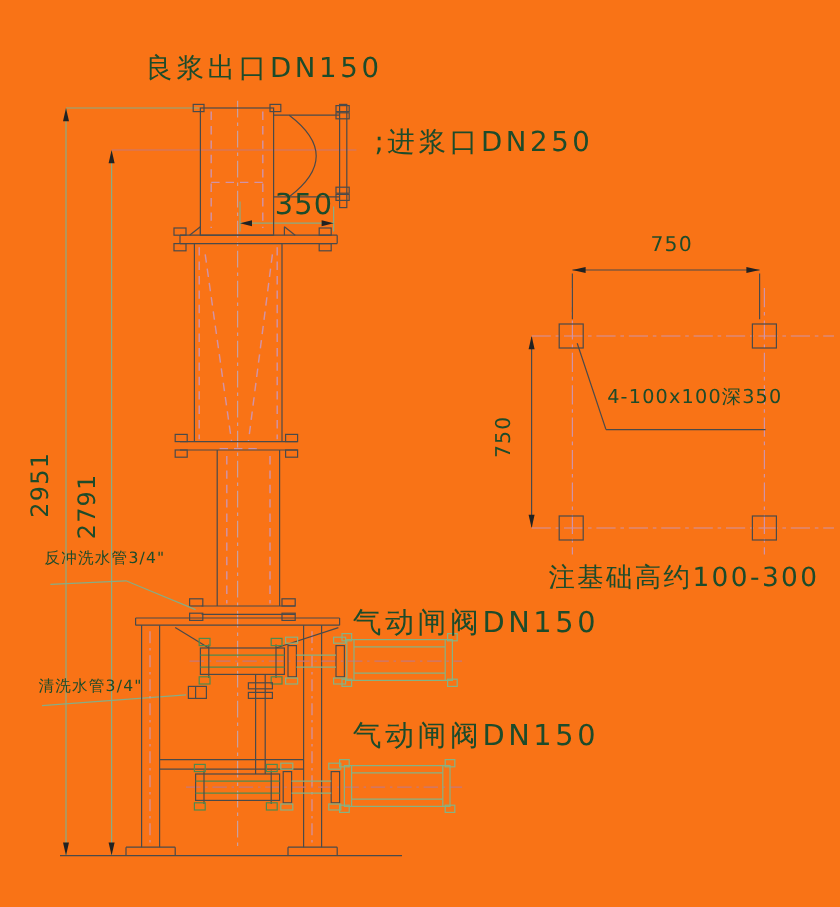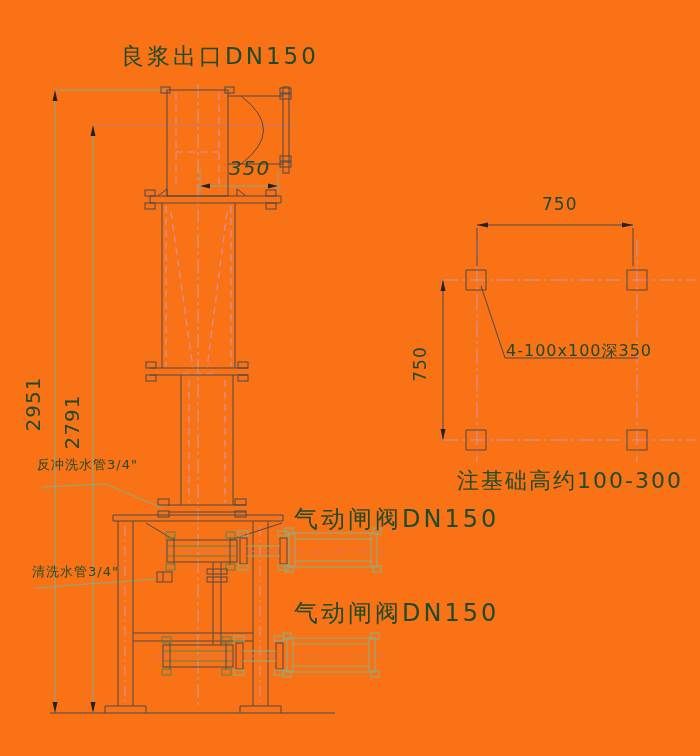--- a/index.html
+++ b/index.html
@@ -8,21 +8,21 @@
     font-family:"DejaVu Sans",sans-serif;overflow:hidden;
   }
   svg{position:absolute;left:0;top:0;}
   .label{
     position:absolute;color:#1d4b2a;white-space:nowrap;
     font-family:"DejaVu Sans",sans-serif;
   }
   .big{font-size:23px;letter-spacing:3px;}
   .mid{font-size:24px;letter-spacing:3px;}
   .small{font-size:13px;letter-spacing:1px;}
-  .dimnum{font-size:20px;letter-spacing:1px;font-style:italic;}
+  .dimnum{font-size:24px;letter-spacing:1px;}
   .plan{font-size:16px;letter-spacing:1px;}
   .note{font-size:22px;letter-spacing:2px;}
   .vtext{
     position:absolute;transform:translate(-50%,-50%) rotate(-90deg);
     color:#1d4b2a;white-space:nowrap;font-size:20px;letter-spacing:1px;
     font-family:"DejaVu Sans",sans-serif;
   }
 </style>
 </head>
 <body>
@@ -271,29 +271,30 @@
     </g>
 
     <g stroke="#4a4a4a" fill="none">
       <line x1="481" y1="286" x2="505" y2="358"></line>
       <line x1="505" y1="358" x2="638" y2="358"></line>
     </g>
   </g>
 </svg>
 
 <div class="label big" style="left:121px;top:41px;">良浆出口DN150</div>
+<div class="label big" style="left:312px;top:103px;">;进浆口DN250</div>
 <div class="label dimnum" style="left:229px;top:156px;">350</div>
 
 <div class="vtext" style="left:33px;top:404px;">2951</div>
 <div class="vtext" style="left:72px;top:422px;">2791</div>
 
 <div class="label small" style="left:37px;top:456px;">反冲洗水管3/4"</div>
 <div class="label small" style="left:32px;top:563px;">清洗水管3/4"</div>
 
 <div class="label mid" style="left:294px;top:503px;">气动闸阀DN150</div>
 <div class="label mid" style="left:294px;top:597px;">气动闸阀DN150</div>
 
 <div class="label plan" style="left:542px;top:194px;font-size:17px;">750</div>
 <div class="vtext" style="left:420px;top:364px;font-size:17px;">750</div>
-<div class="label plan" style="left:506px;top:341px;">4-100x100深350</div>
+<div class="label plan" style="left:506px;top:321px;">4-100x100深350</div>
 <div class="label note" style="left:457px;top:466px;">注基础高约100-300</div>
 
 </div>
 
 </body></html>

